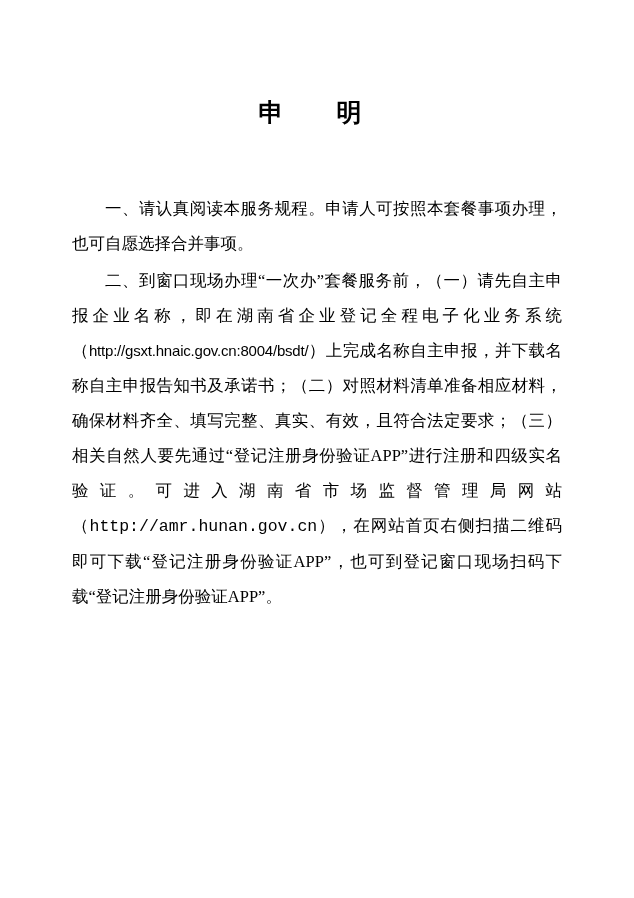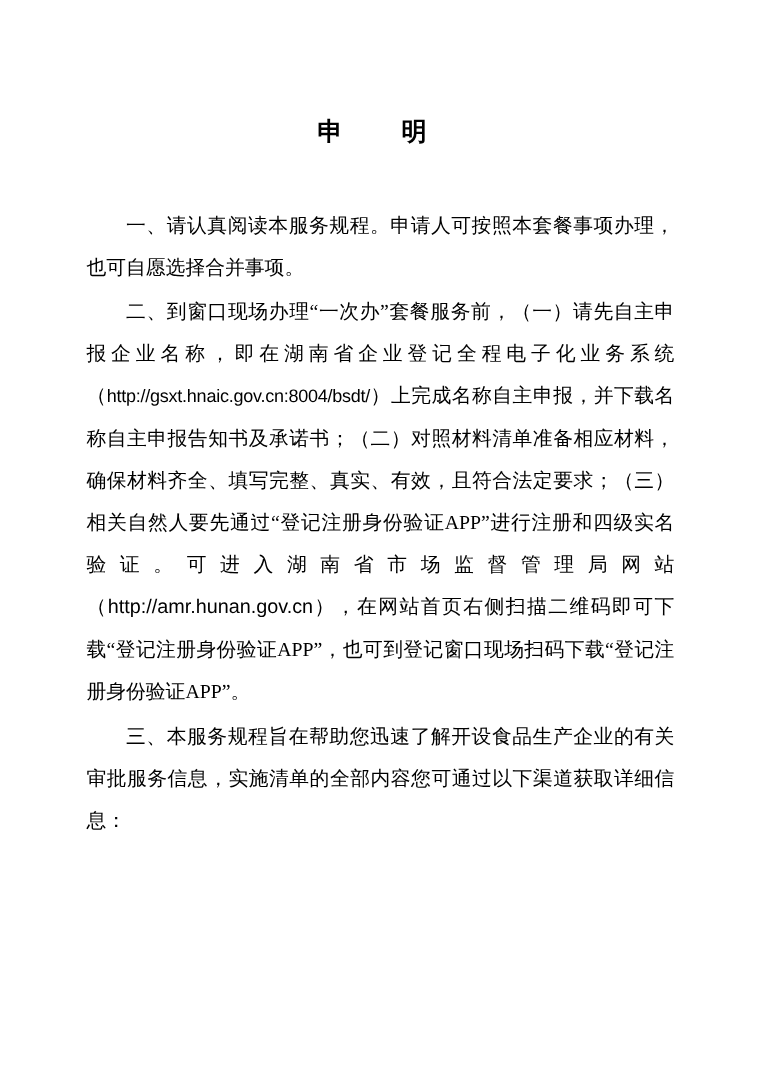--- a/index.html
+++ b/index.html
@@ -16,62 +16,61 @@
   }
   .page {
     position: relative;
     width: 634px;
     height: 898px;
     box-sizing: border-box;
     padding: 0 72px;
   }
   .doc-title {
     text-align: center;
-    font-size: 21px;
+    font-size: 25px;
     font-weight: bold;
     letter-spacing: 14px;
     margin-top: 96px;
     margin-bottom: 0;
     font-family: "Liberation Serif", "DejaVu Serif", serif;
   }
   .body-block {
-    margin-top: 46px;
+    margin-top: 62px;
   }
   .para {
     font-size: 16.5px;
     line-height: 35px;
     text-align: justify;
     text-justify: inter-ideograph;
     margin: 0 0 2px 0;
     text-indent: 33px;
     font-family: "Liberation Serif", "DejaVu Serif", serif;
   }
   .para.noindent {
     text-indent: 0;
   }
   .mono {
     font-family: Liberation Sans, sans-serif;
     font-size: 15px;
     letter-spacing: -0.2px;
   }
   .url-inline {
-    font-family: Liberation Sans, sans-serif;
+    font-family: Liberation Mono, monospace;
   }
 </style>
 </head>
 <body>
 
 <div class="page">
 
   <h1 class="doc-title">申　明</h1>
 
   <div class="body-block">
 
     <p class="para">一、请认真阅读本服务规程。申请人可按照本套餐事项办理，也可自愿选择合并事项。</p>
 
     <p class="para"><span>二、到窗口现场办理“一次办”套餐服务前，（一）请先自主申报企业名称，即在湖南省企业登记全程电子化业务系统（</span><span class="mono">http://gsxt.hnaic.gov.cn:8004/bsdt/</span><span>）上完成名称自主申报，并下载名称自主申报告知书及承诺书；（二）对照材料清单准备相应材料，确保材料齐全、填写完整、真实、有效，且符合法定要求；（三）相关自然人要先通过“登记注册身份验证APP”进行注册和四级实名验证。可进入湖南省市场监督管理局网站（</span><span class="url-inline">http://amr.hunan.gov.cn</span><span>），在网站首页右侧扫描二维码即可下载“登记注册身份验证APP”，也可到登记窗口现场扫码下载“登记注册身份验证APP”。</span></p>
 
-    <p class="para">三、本服务规程旨在帮助您迅速了解开设食品生产企业的有关审批服务信息，实施清单的全部内容您可通过以下渠道获取详细信息：</p>
 
 
   </div>
 
 </div>
 
 </body></html>

